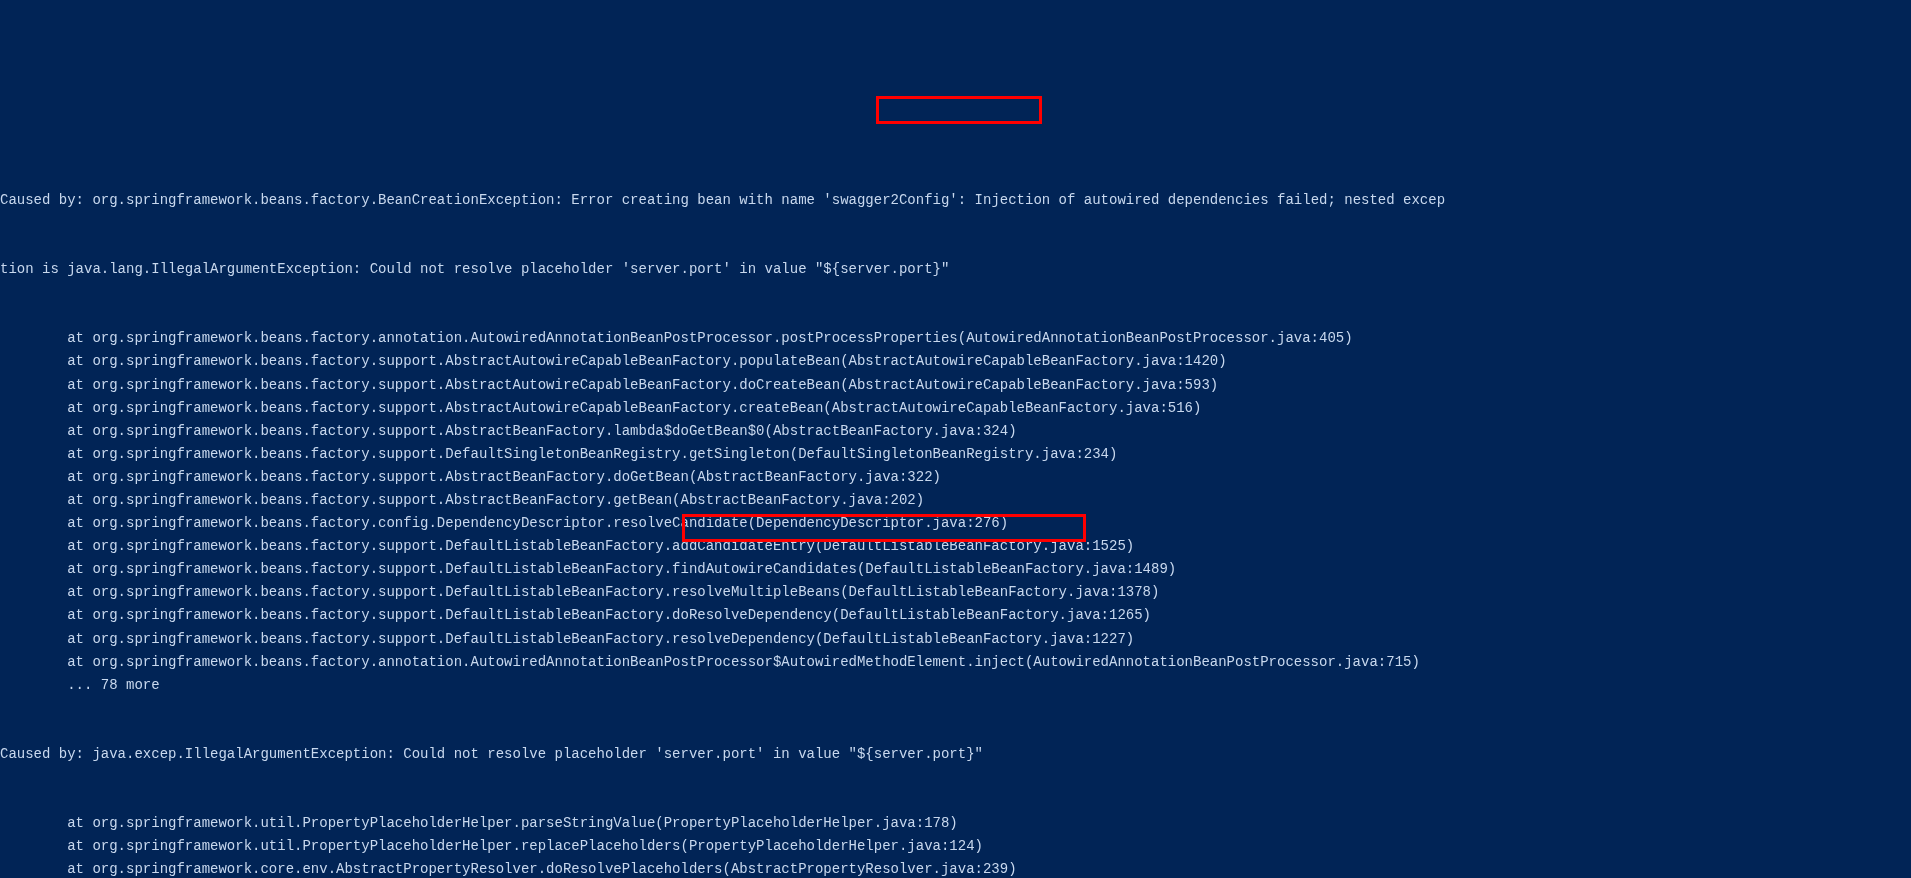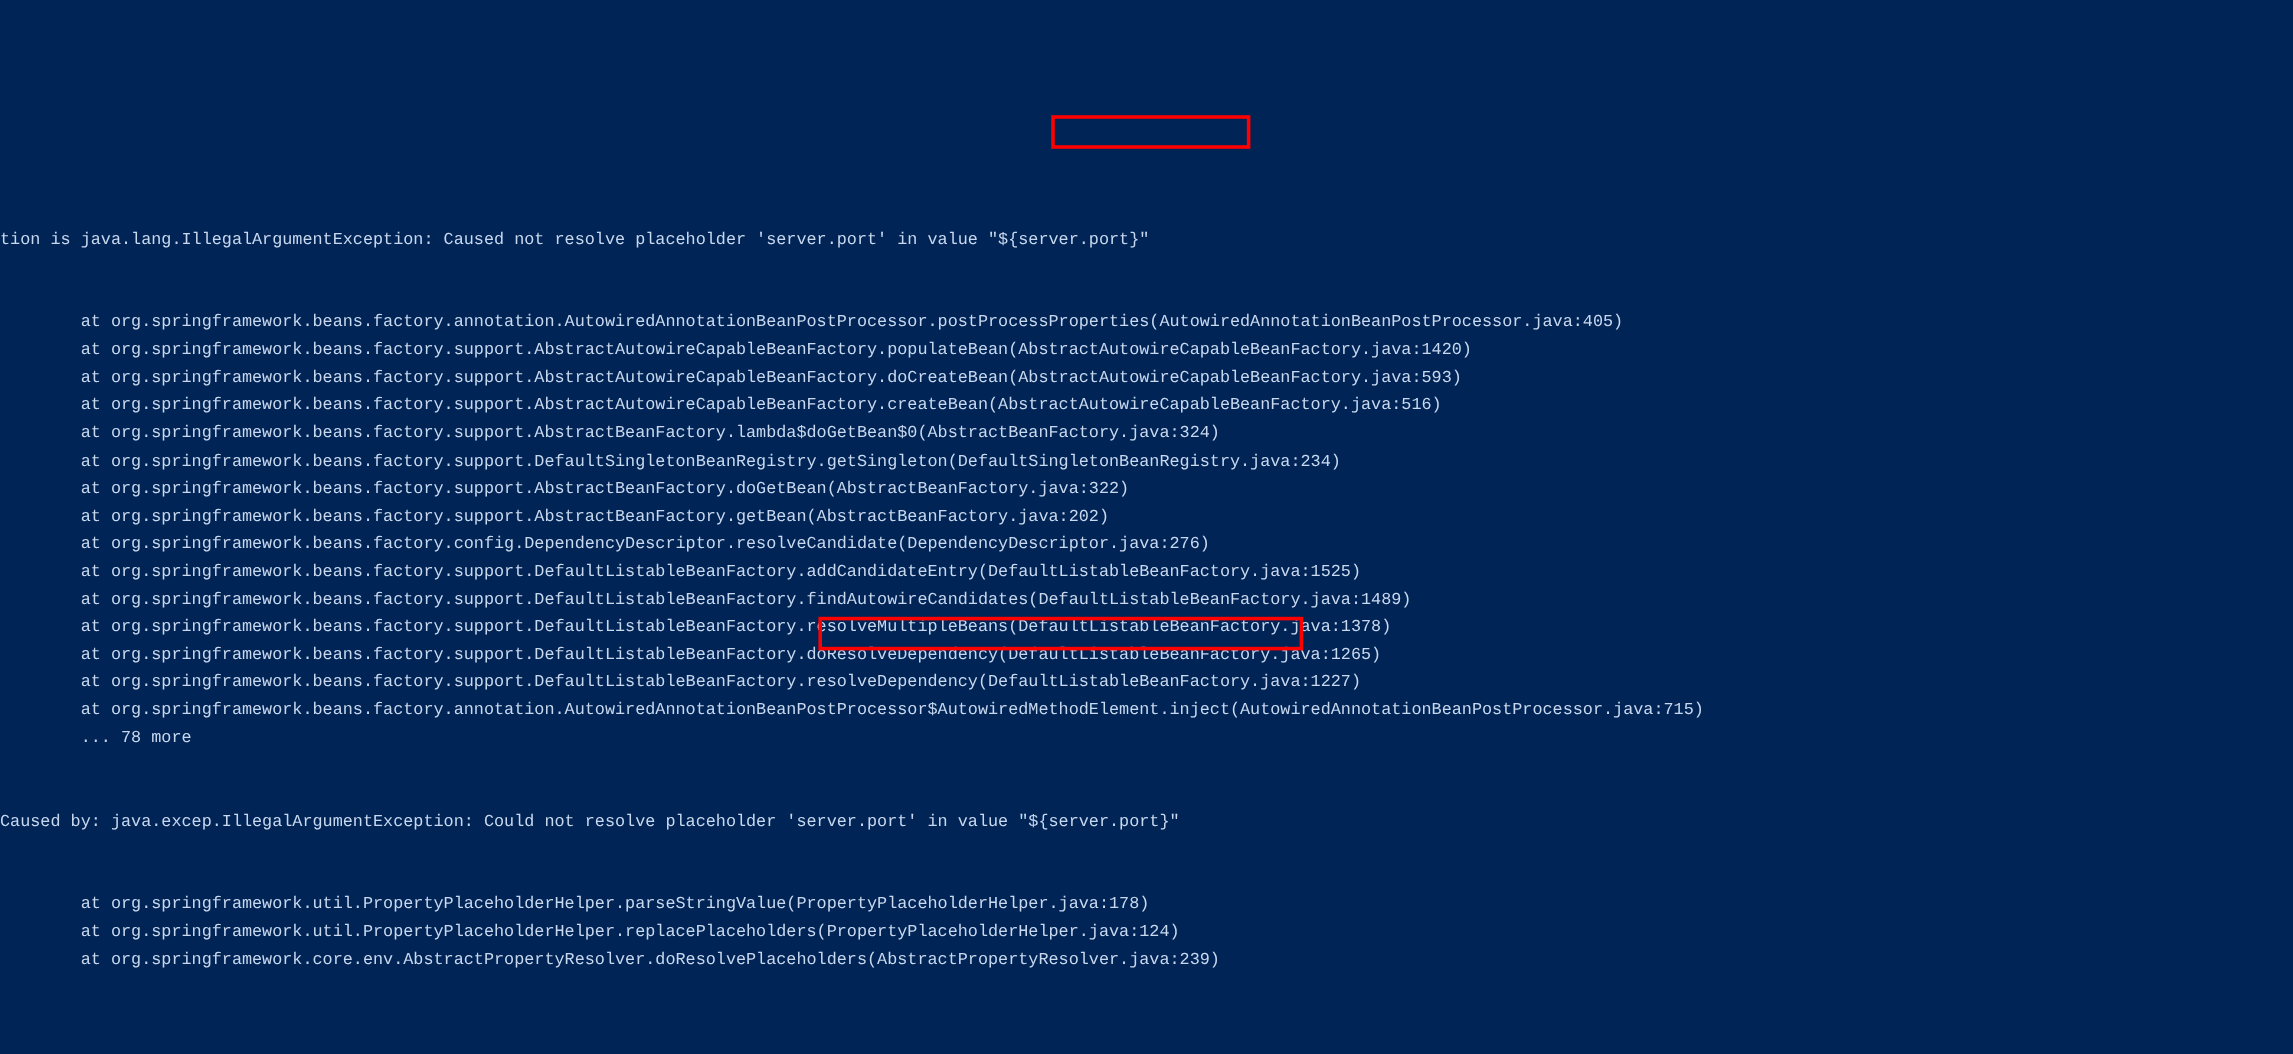--- a/index.html
+++ b/index.html
@@ -43,20 +43,21 @@
     }
   </style>
 </head>
 <body>
 
 
 
 <div class="terminal">
   <div class="highlight-box hl1"></div>
   <div class="highlight-box hl2"></div>
-  <div class="line">tion is java.lang.IllegalArgumentException: Caused not resolve placeholder 'server.port' in value "${server.port}"</div>
+  <div class="line"><span>Caused by: org.springframework.beans.factory.BeanCreationException: Error creating bean with name </span><span>'swagger2Config':</span><span> Injection of autowired dependencies failed; nested excep</span></div>
+  <div class="line">tion is java.lang.IllegalArgumentException: Could not resolve placeholder 'server.port' in value "${server.port}"</div>
   <div id="block1-lines"><div class="line">        at org.springframework.beans.factory.annotation.AutowiredAnnotationBeanPostProcessor.postProcessProperties(AutowiredAnnotationBeanPostProcessor.java:405)</div><div class="line">        at org.springframework.beans.factory.support.AbstractAutowireCapableBeanFactory.populateBean(AbstractAutowireCapableBeanFactory.java:1420)</div><div class="line">        at org.springframework.beans.factory.support.AbstractAutowireCapableBeanFactory.doCreateBean(AbstractAutowireCapableBeanFactory.java:593)</div><div class="line">        at org.springframework.beans.factory.support.AbstractAutowireCapableBeanFactory.createBean(AbstractAutowireCapableBeanFactory.java:516)</div><div class="line">        at org.springframework.beans.factory.support.AbstractBeanFactory.lambda$doGetBean$0(AbstractBeanFactory.java:324)</div><div class="line">        at org.springframework.beans.factory.support.DefaultSingletonBeanRegistry.getSingleton(DefaultSingletonBeanRegistry.java:234)</div><div class="line">        at org.springframework.beans.factory.support.AbstractBeanFactory.doGetBean(AbstractBeanFactory.java:322)</div><div class="line">        at org.springframework.beans.factory.support.AbstractBeanFactory.getBean(AbstractBeanFactory.java:202)</div><div class="line">        at org.springframework.beans.factory.config.DependencyDescriptor.resolveCandidate(DependencyDescriptor.java:276)</div><div class="line">        at org.springframework.beans.factory.support.DefaultListableBeanFactory.addCandidateEntry(DefaultListableBeanFactory.java:1525)</div><div class="line">        at org.springframework.beans.factory.support.DefaultListableBeanFactory.findAutowireCandidates(DefaultListableBeanFactory.java:1489)</div><div class="line">        at org.springframework.beans.factory.support.DefaultListableBeanFactory.resolveMultipleBeans(DefaultListableBeanFactory.java:1378)</div><div class="line">        at org.springframework.beans.factory.support.DefaultListableBeanFactory.doResolveDependency(DefaultListableBeanFactory.java:1265)</div><div class="line">        at org.springframework.beans.factory.support.DefaultListableBeanFactory.resolveDependency(DefaultListableBeanFactory.java:1227)</div><div class="line">        at org.springframework.beans.factory.annotation.AutowiredAnnotationBeanPostProcessor$AutowiredMethodElement.inject(AutowiredAnnotationBeanPostProcessor.java:715)</div><div class="line">        ... 78 more</div></div>
   <div class="line"><span>Caused by: java.excep.IllegalArgumentException: Could not resolve placeholder</span><span> 'server.port' in value "${server.port}"</span></div>
   <div id="block2-lines"><div class="line">        at org.springframework.util.PropertyPlaceholderHelper.parseStringValue(PropertyPlaceholderHelper.java:178)</div><div class="line">        at org.springframework.util.PropertyPlaceholderHelper.replacePlaceholders(PropertyPlaceholderHelper.java:124)</div><div class="line">        at org.springframework.core.env.AbstractPropertyResolver.doResolvePlaceholders(AbstractPropertyResolver.java:239)</div></div>
 </div>
 
 
 
 
 </body></html>

